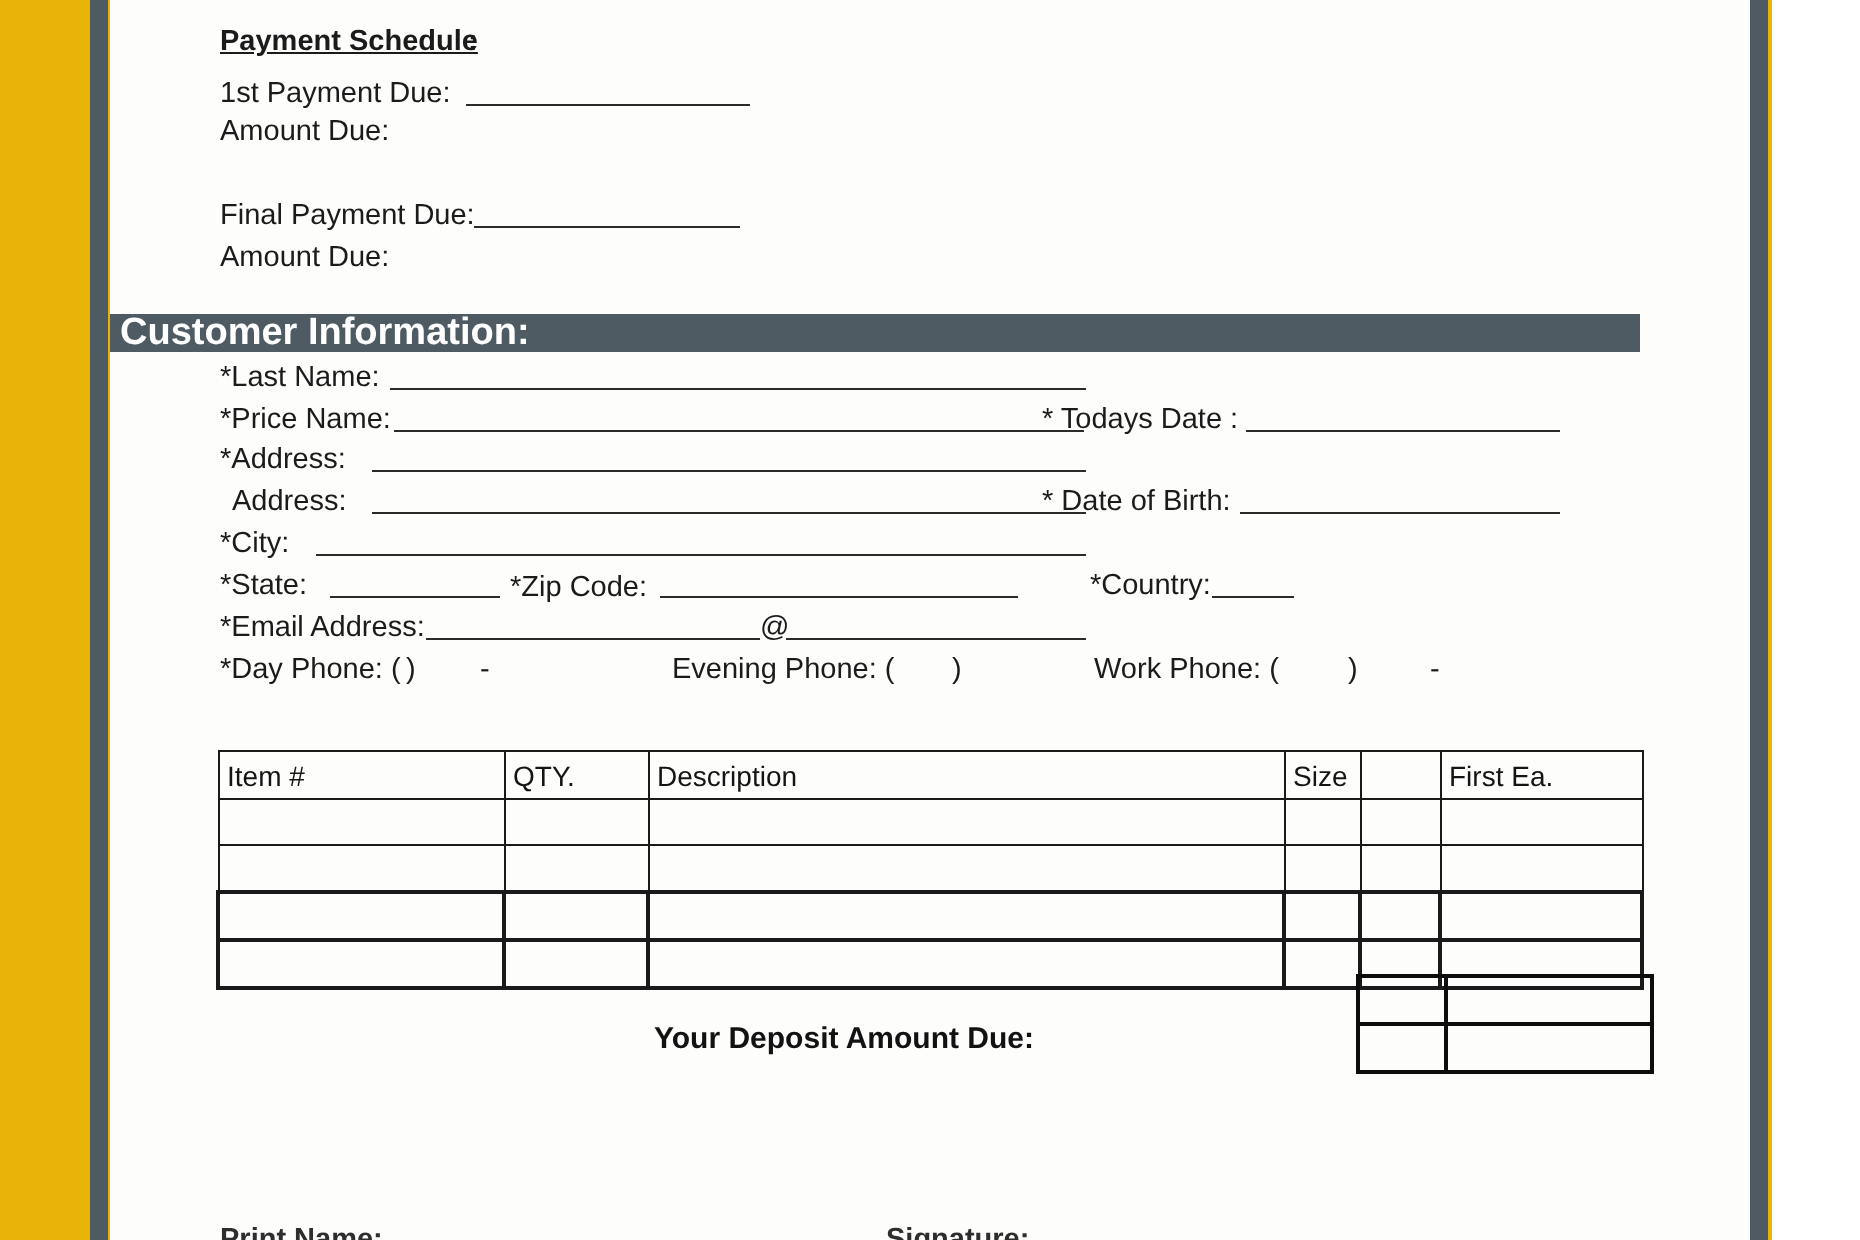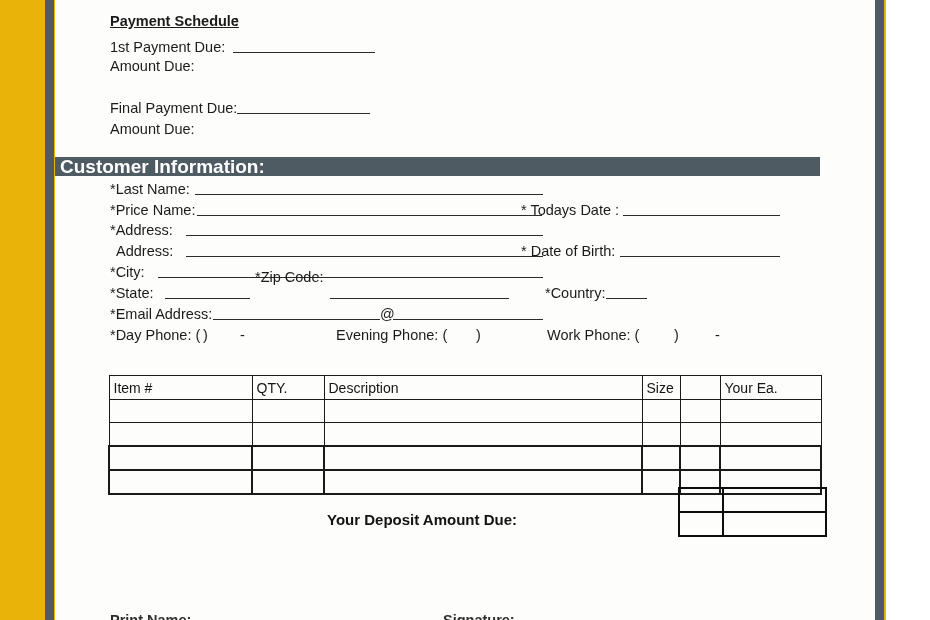--- a/index.html
+++ b/index.html
@@ -205,21 +205,21 @@
     <div class="blank" style="left:131px; top:256px; width:357px;"></div>
     <div class="t" style="left:466px; top:244px;">* Date of Birth:</div>
     <div class="blank" style="left:565px; top:256px; width:160px;"></div>
 
     <div class="t" style="left:55px; top:265px;">*City:</div>
     <div class="blank" style="left:103px; top:277px; width:385px;"></div>
 
     <div class="t" style="left:55px; top:286px;">*State:</div>
     <div class="blank" style="left:110px; top:298px; width:85px;"></div>
 
-    <div class="t" style="left:200px; top:270px;">*Zip Code:</div>
+    <div class="t" style="left:200px; top:287px;">*Zip Code:</div>
     <div class="blank" style="left:275px; top:298px; width:179px;"></div>
 
     <div class="t" style="left:490px; top:286px;">*Country:</div>
     <div class="blank" style="left:551px; top:298px; width:41px;"></div>
 
     <div class="t" style="left:55px; top:307px;">*Email Address:</div>
     <div class="blank" style="left:158px; top:319px; width:167px;"></div>
     <div class="t" style="left:325px; top:307px;">@</div>
     <div class="blank" style="left:338px; top:319px; width:150px;"></div>
 
@@ -245,21 +245,21 @@
         <col class="col-blank">
         <col class="col-price">
     </colgroup>
     <tbody id="order-table-body">
         <tr class="head">
           <td>Item #</td>
           <td>QTY.</td>
           <td>Description</td>
           <td>Size</td>
           <td></td>
-          <td>Your Ea.</td>
+          <td>First Ea.</td>
         </tr>
         <tr>
           <td></td>
           <td></td>
           <td></td>
           <td></td>
           <td></td>
           <td></td>
         </tr>
         <tr>

